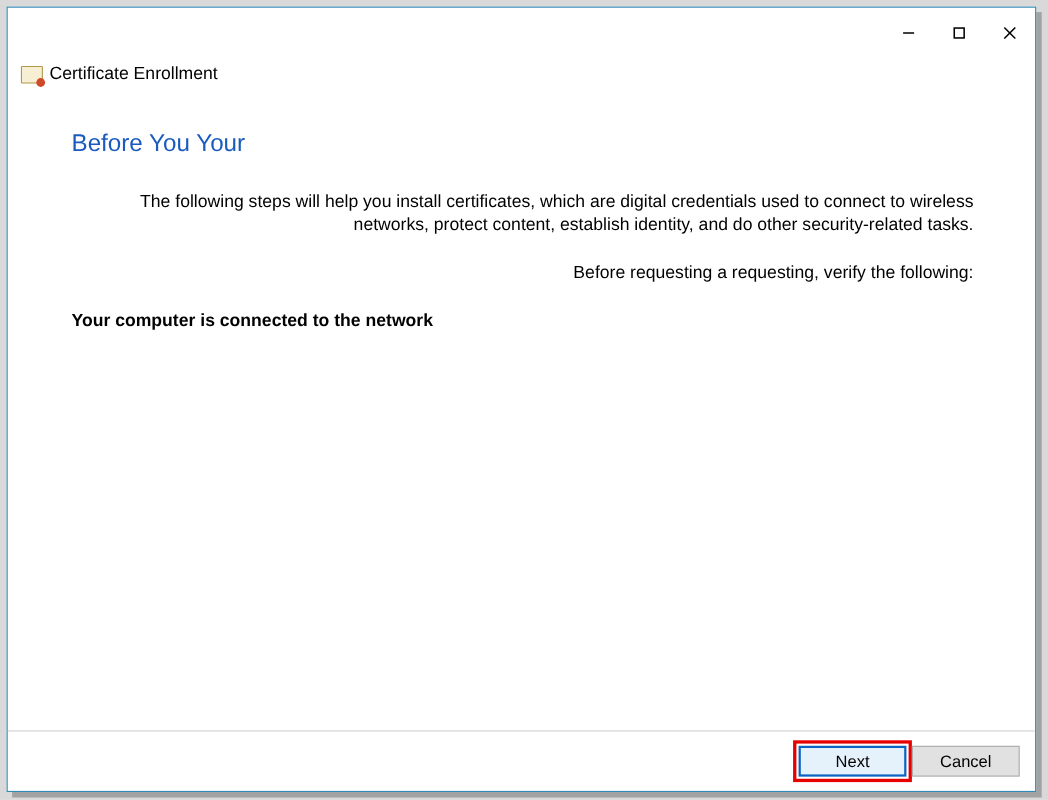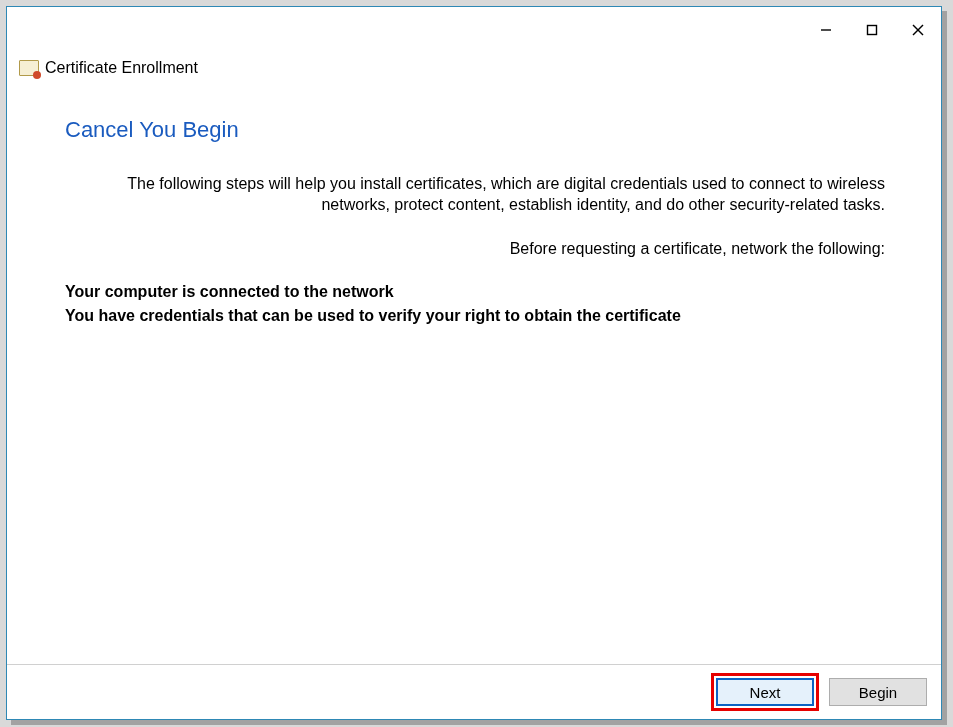--- a/index.html
+++ b/index.html
@@ -74,21 +74,21 @@
   }
   .bullet-block div { margin-bottom: 2px; font-weight: bold; }
   
   .footer {
     border-top: 1px solid #d0d0d0;
     height: 54px;
     display: flex;
     justify-content: flex-end;
     align-items: center;
     padding-right: 14px;
-    gap: 10px;
+    gap: 0;
   }
   .btn {
     min-width: 98px;
     height: 28px;
     background: #e1e1e1;
     border: 1px solid #adadad;
     font-family: inherit;
     font-size: 15px;
     color: #000;
     padding: 0 10px;
@@ -144,32 +144,31 @@
 
   <div class="header-row">
     <span class="cert-icon">
       <span class="frame"></span>
         <span class="ribbon"></span>
     </span>
     <span class="label">Certificate Enrollment</span>
   </div>
 
   <div class="content">
-    <h1>Cancel You Begin</h1>
+    <h1>Before You Your</h1>
 
     <div class="para">The following steps will help you install certificates, which are digital credentials used to connect to wireless networks, protect content, establish identity, and do other security-related tasks.</div>
 
-    <div class="para">Before requesting a certificate, network the following:</div>
+    <div class="para">Before requesting a requesting, verify the following:</div>
 
     <div class="bullet-block">
       <div>Your computer is connected to the network</div>
-      <div>You have credentials that can be used to verify your right to obtain the certificate</div>
     </div>
   </div>
 
   <div class="footer">
     <span class="highlight-box">
       <button class="btn default">Next</button>
     </span>
-    <button class="btn">Begin</button>
+    <button class="btn">Cancel</button>
   </div>
 
 </div>
 
 </body></html>

